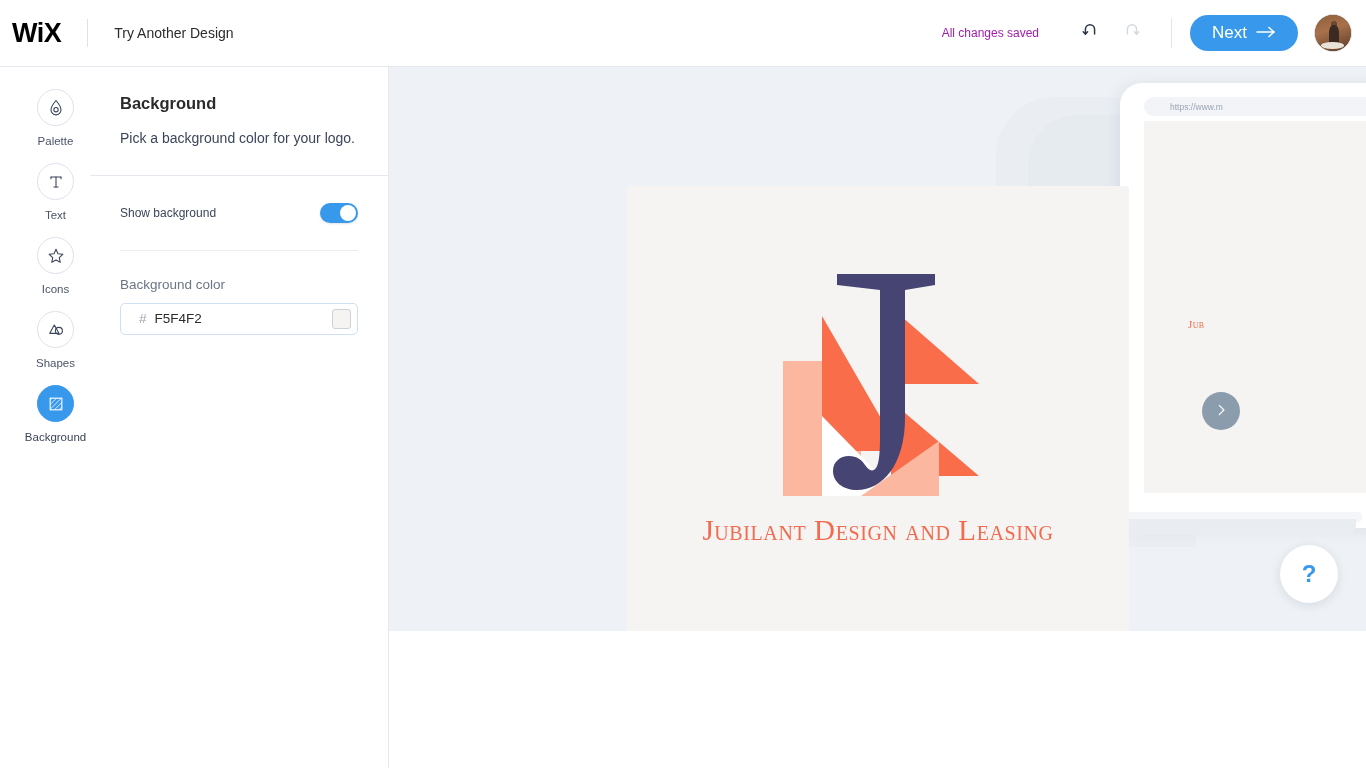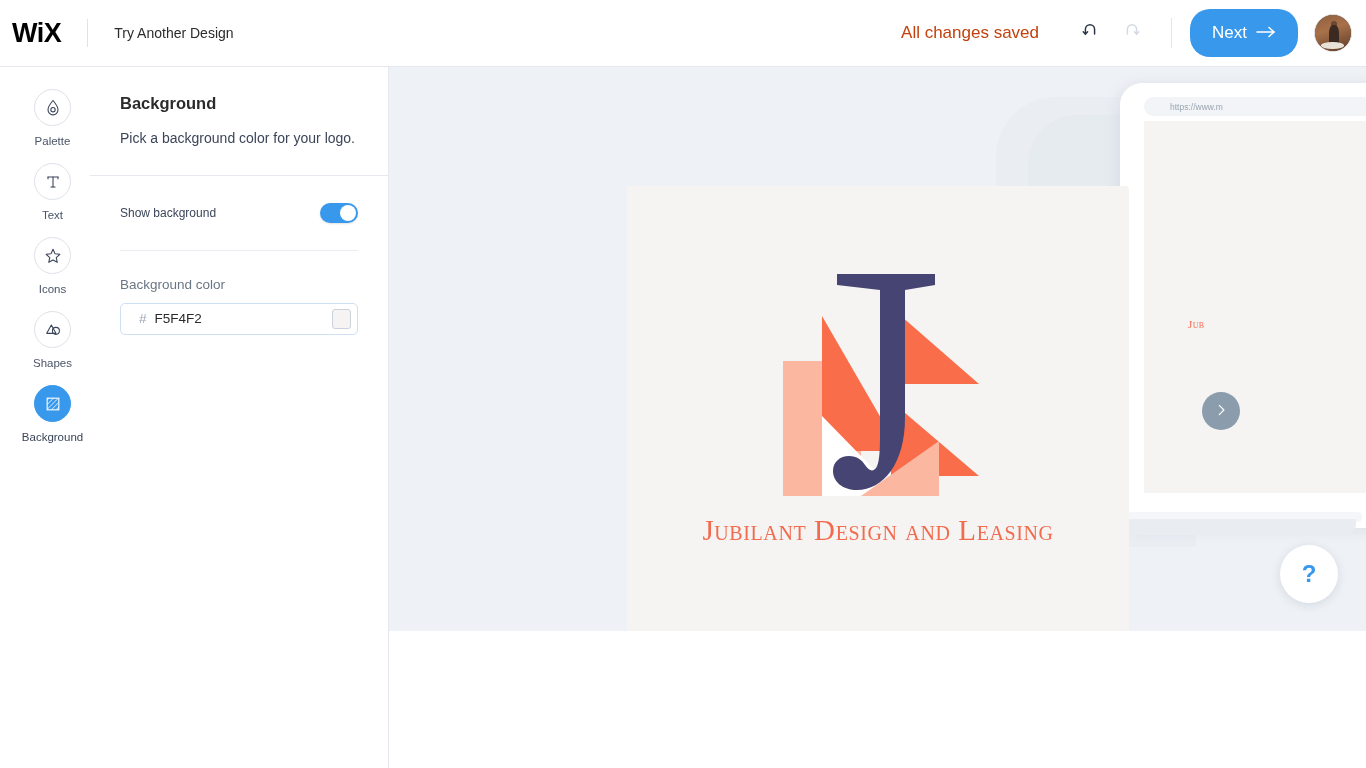--- a/index.html
+++ b/index.html
@@ -30,56 +30,56 @@
   }
   .header-title {
     margin-left: 26px;
     font-size: 14px; color: #2b2b2b; font-weight: 400;
   }
   .header-right {
     margin-left: auto; display: flex; align-items: center;
     padding-right: 14px;
   }
   .saved-text {
-    font-size: 17px; color: #c2410c; margin-right: 30px;
+    font-size: 12px; color: #a21caf; margin-right: 30px;
   }
   .icon-btn {
     width: 34px; height: 34px;
     display: flex; align-items: center; justify-content: center;
     background: none; border: none; cursor: pointer;
     margin: 0 4px;
   }
   .icon-btn.disabled { cursor: default; }
   .vdiv { width: 1px; height: 30px; background: #e2e6ec; margin: 0 18px; }
   .next-btn {
     display: flex; align-items: center; gap: 9px;
     background: #3899ec; color: #fff;
     border: none; border-radius: 20px;
-    height: 48px; padding: 0 22px;
+    height: 36px; padding: 0 22px;
     font-size: 17px; font-family: "Liberation Sans", sans-serif;
     cursor: pointer;
   }
   .avatar {
     width: 38px; height: 38px; border-radius: 50%;
     margin-left: 16px; overflow: hidden;
     border: 1px solid #e2e6ec;
     position: relative;
     background: #6c4a33;
   }
   .avatar .av-sky { position:absolute; inset:0; background:linear-gradient(160deg,#8d5f3d 0%,#a8714a 40%,#5d3b28 100%); }
   .avatar .av-body { position:absolute; left:38%; top:28%; width:30%; height:55%; background:#3a2a22; border-radius:40% 40% 0 0;}
   .avatar .av-head { position:absolute; left:44%; top:18%; width:17%; height:17%; background:#6b4630; border-radius:50%; }
   .avatar .av-plate{ position:absolute; left:18%; bottom:6%; width:62%; height:18%; background:#e9e2d6; border-radius:50%; }
 
   
   .rail {
     position: absolute; top: 67px; left: 0;
     width: 112px; height: 701px;
     background: #ffffff;
-    border-right: 7px solid #000000;
+    border-right: 1px solid #000000;
     padding-top: 22px;
   }
   .rail-item {
     display: flex; flex-direction: column; align-items: center;
     margin-bottom: 16px; cursor: pointer;
     user-select: none;
   }
   .rail-circle {
     width: 37px; height: 37px; border-radius: 50%;
     border: 1px solid #dde2e9;

